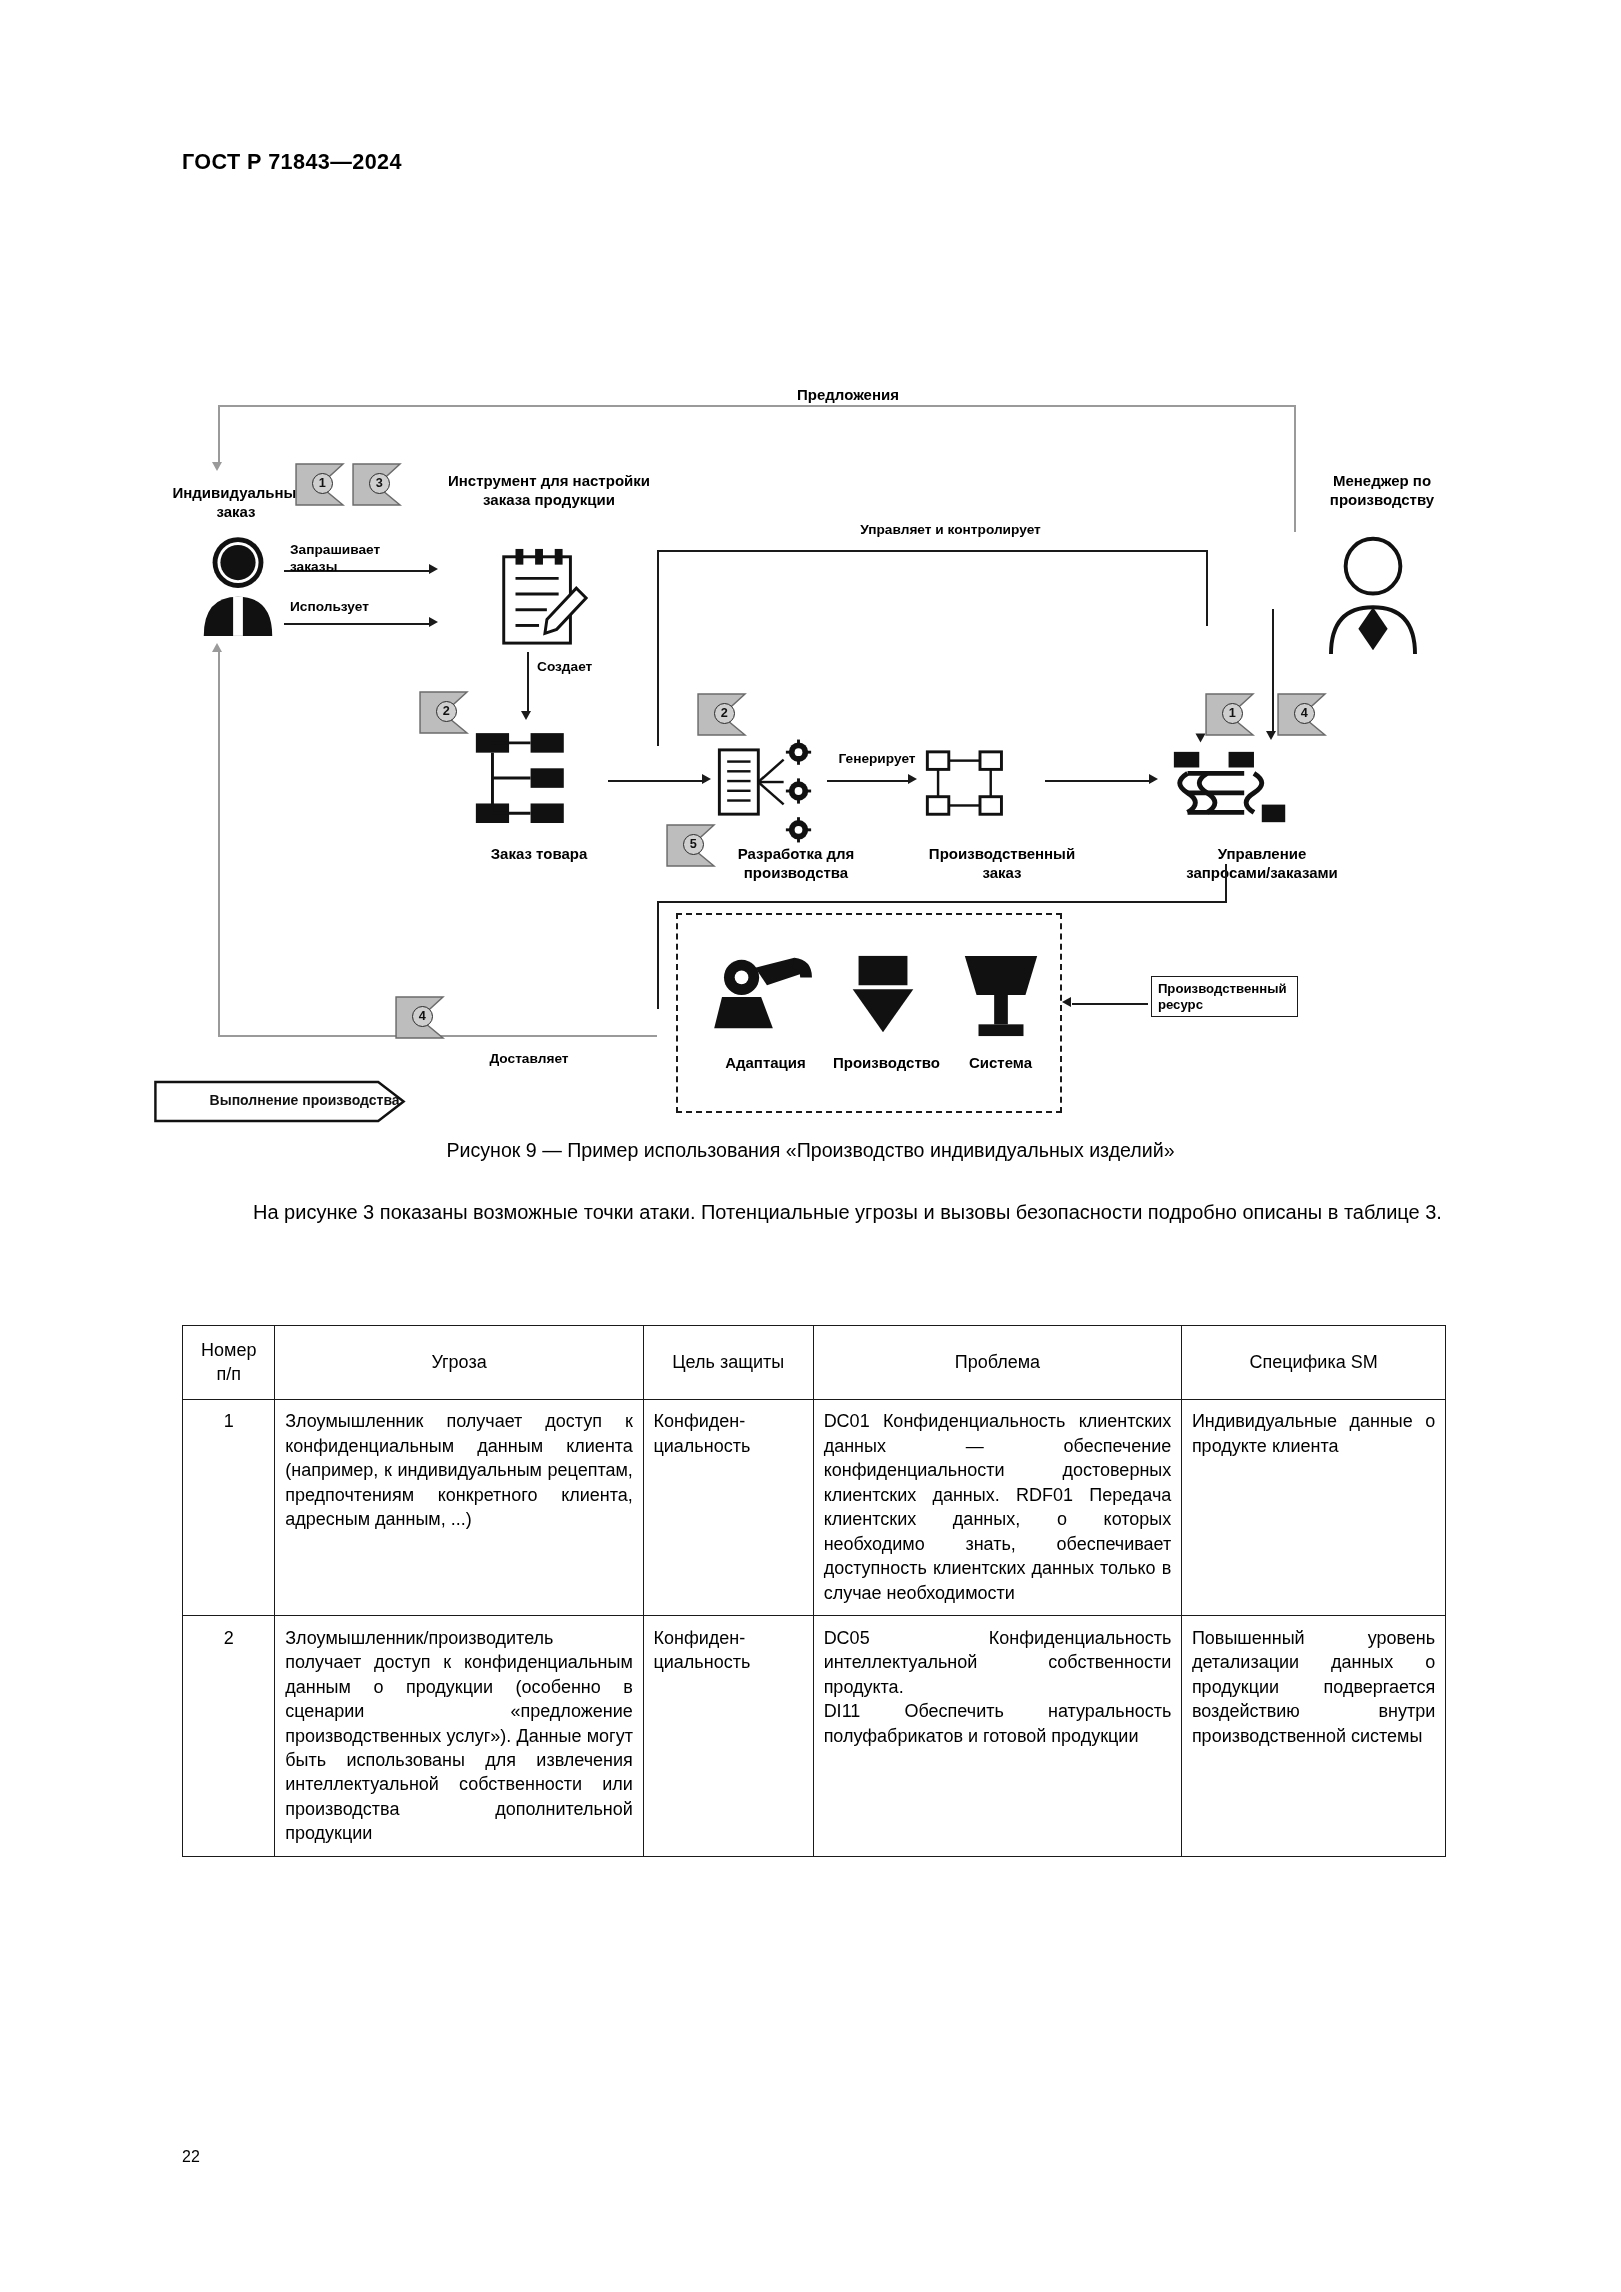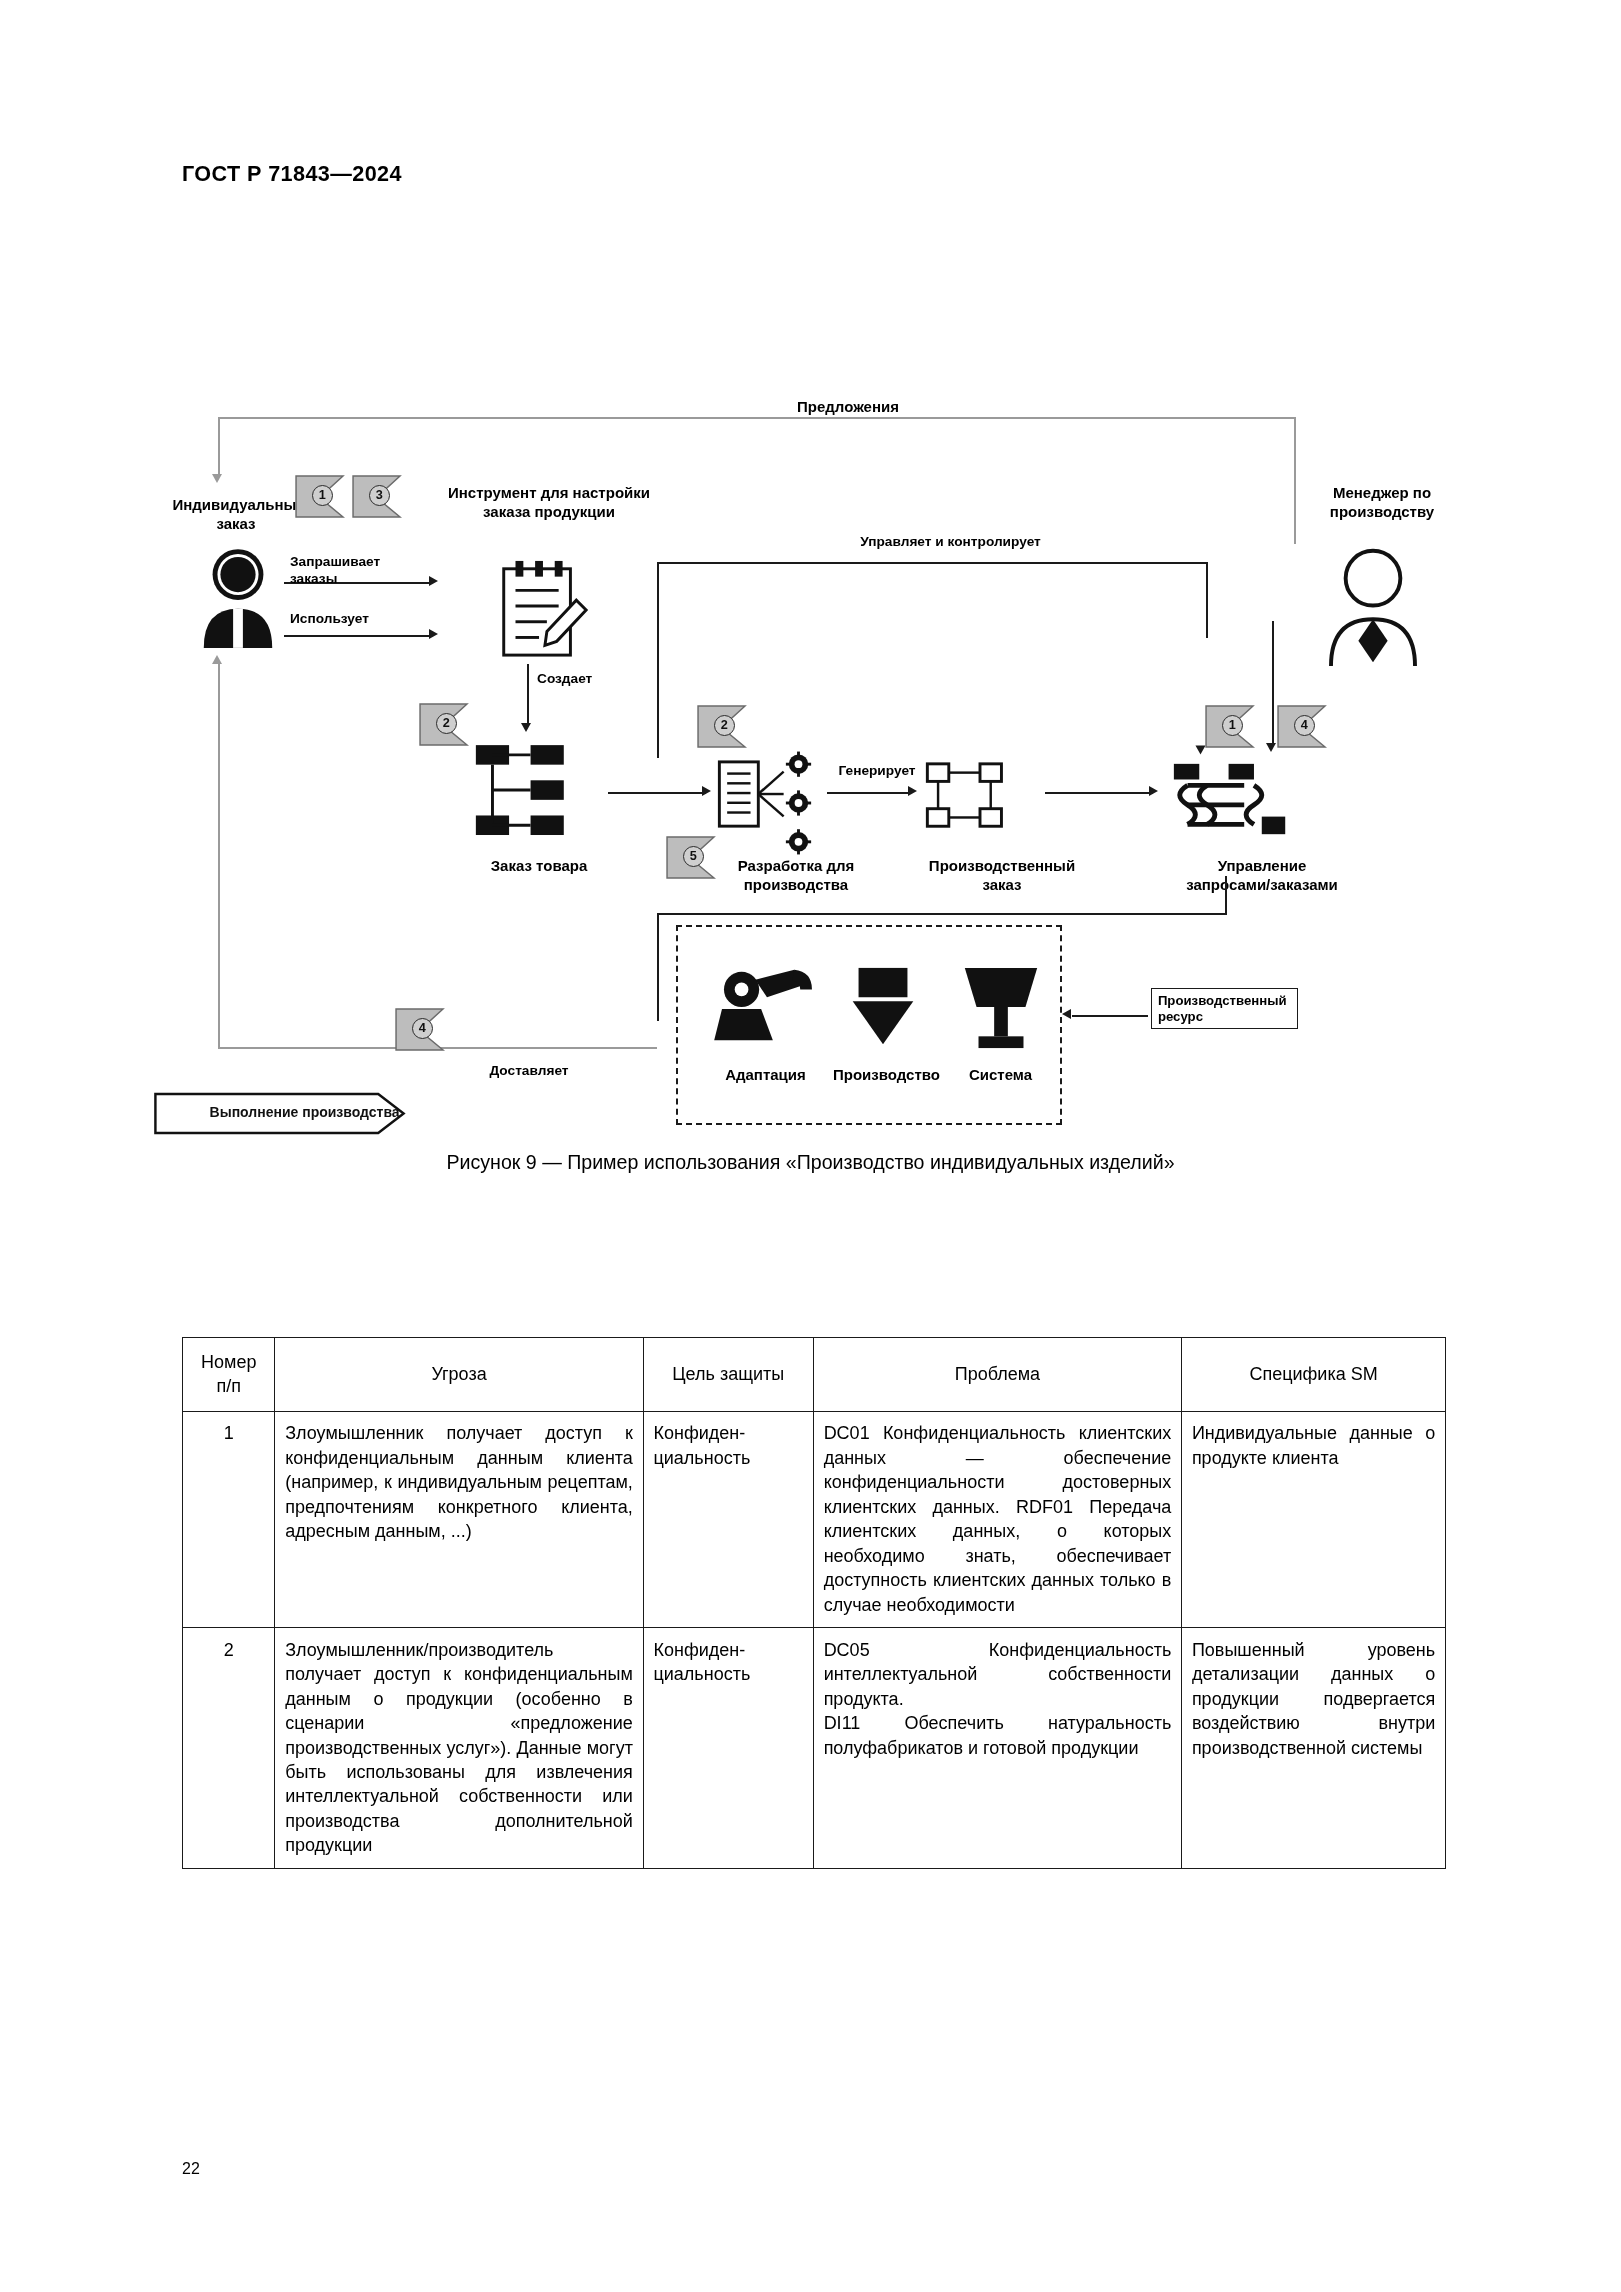--- a/index.html
+++ b/index.html
@@ -10,21 +10,21 @@
   body {
     width: 1621px;
     height: 2293px;
     font-family: "Liberation Sans", sans-serif;
     color: #000000;
     position: relative;
     overflow: hidden;
   }
   .page {
     position: absolute;
-    left: 0; top: 16px;
+    left: 0; top: 4px;
     width: 1621px;
     height: 1860px;
   }
   .doc-header {
     position: absolute;
     left: 182px;
     top: 145px;
     font-size: 21.6px;
     font-weight: bold;
     letter-spacing: 0.4px;
@@ -462,20 +462,23 @@
     </div>
 
     <svg style="position:absolute; left:5.9px; top:704px;" width="255" height="43" viewBox="0 0 260 44">
       <path d="M2 2 L230 2 L256 22 L230 42 L2 42 Z" fill="#fff" stroke="#111" stroke-width="2.5"></path>
     </svg>
     <div class="banner" style="left:21.6px; top:716px; width:216px;">Выполнение производства</div>
   </div>
 
   <div class="fig-cap">Рисунок 9 — Пример использования «Производство индивидуальных изделий»</div>
 
+  <div class="after-fig">
+    <p class="para">На рисунке 3 показаны возможные точки атаки. Потенциальные угрозы и вызовы безопасности подробно описаны в таблице 3.</p>
+  </div>
 
 
   <table class="t3">
     <thead>
       <tr>
         <th class="col1" style="white-space:pre-line;">Номер
 п/п</th>
         <th class="col2">Угроза</th>
         <th class="col3">Цель защиты</th>
         <th class="col4">Проблема</th>

